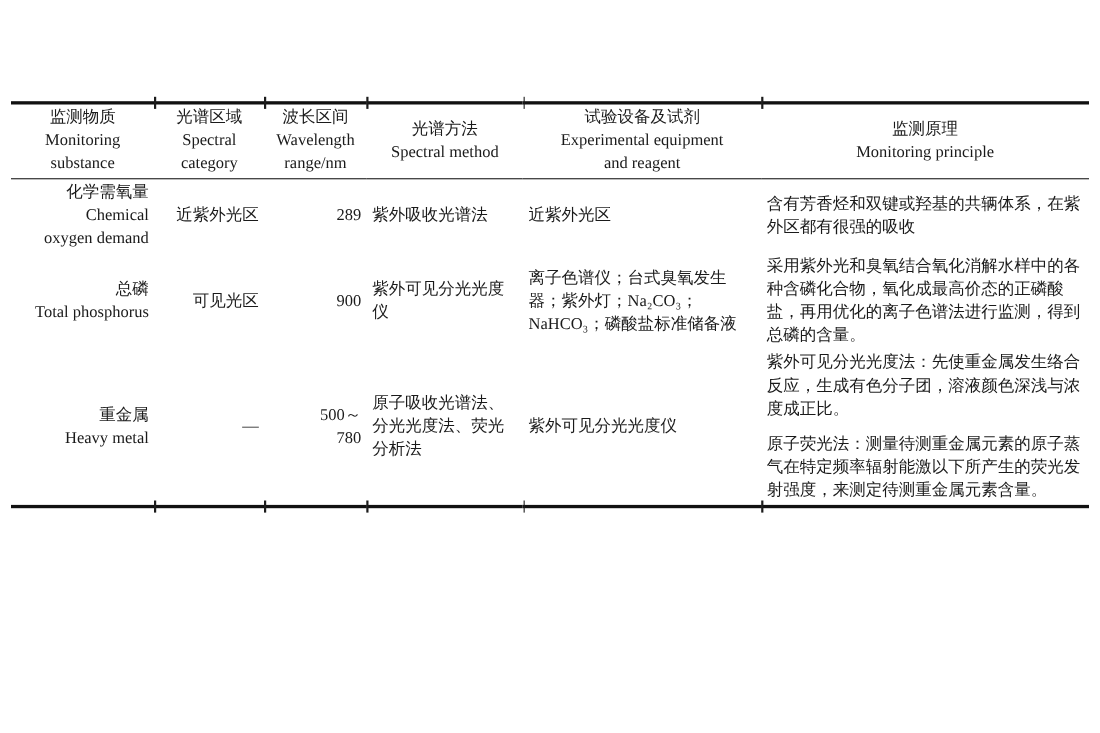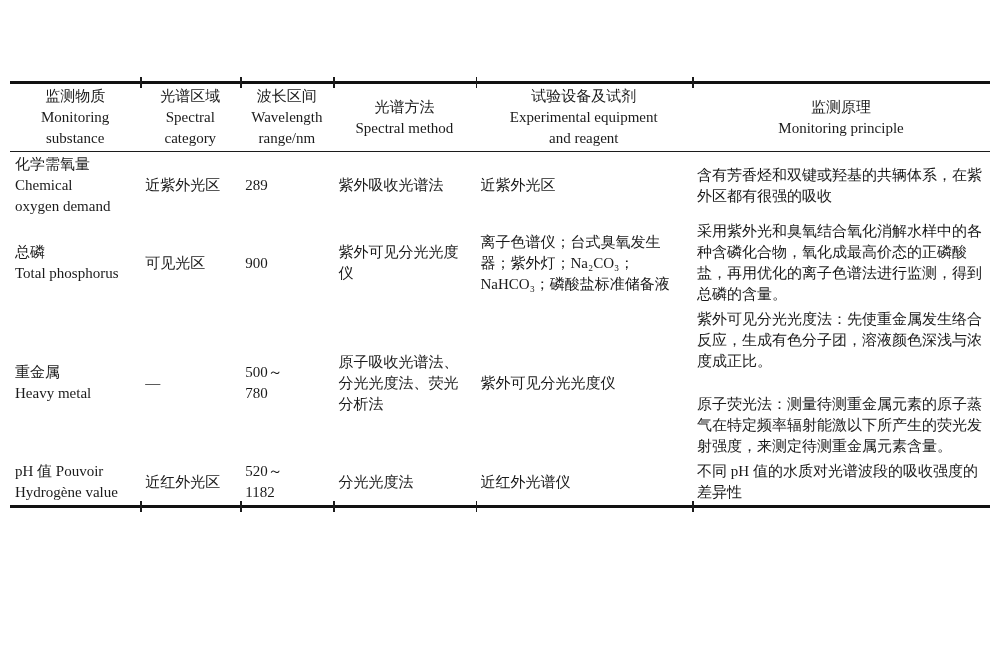--- a/index.html
+++ b/index.html
@@ -1,38 +1,38 @@
 <!DOCTYPE html>
 <html><head>
 <meta charset="utf-8">
 <style>
   html,body { margin:0; padding:0; background:#ffffff; }
   .page {
     position:relative; width:1000px; height:666px; background:#ffffff;
     font-family:"Liberation Serif","DejaVu Serif",serif;
     color:#1a1a1a; overflow:hidden;
   }
-  .tablewrap { position:absolute; left:10px; top:81px; width:980px; }
+  .tablewrap { position:absolute; left:10px; top:92px; width:980px; }
   table.paper-table {
     width:100%; border-collapse:collapse; table-layout:fixed;
     border-top:3px solid #111; border-bottom:3px solid #111;
   }
   thead tr { border-bottom:1.5px solid #1c1c1c; }
   th, td {
     font-weight:normal; vertical-align:middle;
     font-size:15px; line-height:21px; padding:2px 5px;
     overflow:hidden;
   }
   th { text-align:center; }
-  .c { text-align:left; }
+  .c { text-align:right; }
   .l { text-align:left; }
   .pre { white-space:pre-line; }
   .para { white-space:normal; }
   .para:empty { display:none; }
-  .para + .para { margin-top:22px; }
+  .para + .para { margin-top:11px; }
   
   .tick { position:absolute; width:1.5px; height:11px; background:#1c1c1c; }
   .tick-top { top:-4px; }
   .tick-bot { bottom:-4px; }
 </style>
 </head>
 <body>
 
 <div class="page">
   <div class="tablewrap">
@@ -109,29 +109,16 @@
           <td class="c">—</td>
           <td class="c pre">500～
 780</td>
           <td class="l">原子吸收光谱法、分光光度法、荧光分析法</td>
           <td class="l">紫外可见分光光度仪</td>
           <td class="l">
             <div class="para">紫外可见分光光度法：先使重金属发生络合反应，生成有色分子团，溶液颜色深浅与浓度成正比。</div>
             <div class="para">原子荧光法：测量待测重金属元素的原子蒸气在特定频率辐射能激以下所产生的荧光发射强度，来测定待测重金属元素含量。</div>
           </td>
         </tr>
-        <tr style="height:46px">
-          <td class="c pre">pH 值  Pouvoir
-Hydrogène value</td>
-          <td class="c">近红外光区</td>
-          <td class="c pre">520～
-1182</td>
-          <td class="l">分光光度法</td>
-          <td class="l">近红外光谱仪</td>
-          <td class="l">
-            <div class="para">不同 pH 值的水质对光谱波段的吸收强度的差异性</div>
-
-          </td>
-        </tr>
       </tbody>
     </table>
   </div>
 </div>
 
 </body></html>

